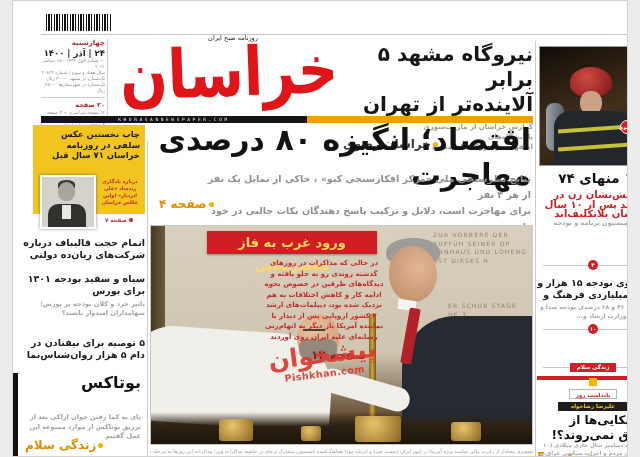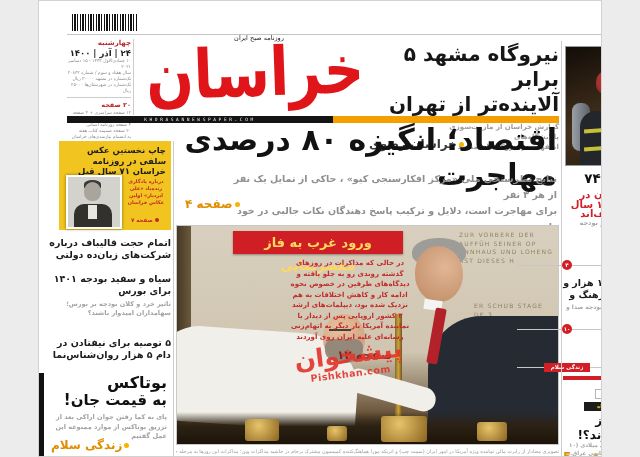--- a/index.html
+++ b/index.html
@@ -1,16 +1,16 @@
 <!DOCTYPE html>
 <html lang="fa"><head>
 <meta charset="utf-8">
 <style>
   html,body{margin:0;padding:0;background:#ececec;}
-  .page{position:relative;width:564px;height:457px;background:#fff;margin:0 auto;
+  .page{position:relative;width:616px;height:457px;background:#fff;margin:0 auto;
         font-family:"DejaVu Sans",sans-serif;direction:rtl;overflow:hidden;
         border:1px solid #d2d2d2;box-sizing:border-box;color:#1c1c1c;}
   .abs{position:absolute;}
   
   .hr-top{left:28px;top:33px;width:609px;height:1px;background:#c4c4c4;}
   .barcode{left:33px;top:13px;width:66px;height:17px;
     background:repeating-linear-gradient(90deg,#111 0 1px,#fff 1px 2px,#111 2px 4px,#fff 4px 5px,#111 5px 6px,#fff 6px 8px);}
   .dateblock{left:28px;top:38px;width:64px;}
   .weekday{color:#b5292c;font-size:7px;font-weight:bold;}
   .dateline{font-size:8.5px;font-weight:bold;color:#222;margin-top:1px;}
@@ -72,21 +72,21 @@
   .brass{left:0;bottom:0;width:100%;height:32px;background:linear-gradient(180deg,rgba(40,30,15,0),#2c2113 45%,#1c140a);}
   .gold{position:absolute;background:radial-gradient(circle at 40% 30%,#e8c46a,#8a6420);border-radius:3px;}
   .g1{left:68px;bottom:3px;width:34px;height:22px;}
   .g2{left:150px;bottom:3px;width:20px;height:15px;}
   .g3{left:204px;bottom:2px;width:46px;height:26px;}
   .g4{left:300px;bottom:3px;width:30px;height:19px;}
   .caption{left:137px;top:447px;width:383px;font-size:5px;color:#9a9a9a;text-align:right;
         white-space:nowrap;overflow:hidden;}
   
   .vline-left{left:134px;top:140px;width:1px;height:316px;background:#ccc;}
-  .ybox{left:20px;top:140px;width:112px;height:89px;background:#f2c41f;box-sizing:border-box;padding:4px 5px;}
+  .ybox{left:20px;top:124px;width:112px;height:89px;background:#f2c41f;box-sizing:border-box;padding:4px 5px;}
   .ybox-title{font-size:8.5px;font-weight:800;line-height:10.5px;text-align:right;color:#1c1c1c;}
   .ybox-photo{left:27px;top:174px;width:52px;height:50px;background:#d4d2cd;border:2px solid #fff;
         box-shadow:0 0 3px rgba(0,0,0,.45);overflow:hidden;}
   .op-head{position:absolute;left:16px;top:5px;width:17px;height:19px;background:#a9a49c;border-radius:50% 50% 45% 45%;}
   .op-hair{position:absolute;left:16px;top:3px;width:17px;height:8px;background:#3c3a36;border-radius:50% 50% 0 0;}
   .op-body{position:absolute;left:6px;bottom:0;width:38px;height:23px;background:#33312d;border-radius:10px 10px 0 0;}
   .op-shirt{position:absolute;left:20px;bottom:8px;width:9px;height:14px;background:#e8e6e0;}
   .ybox-side{left:88px;top:177px;width:38px;font-size:5px;color:#c2272b;font-weight:bold;line-height:7px;text-align:center;}
   .ybox-page{left:92px;top:216px;font-size:5.5px;color:#c2272b;font-weight:bold;}
   .ybox-page .rdot{display:inline-block;width:4px;height:4px;border-radius:50%;background:#c2272b;margin-left:2px;}
@@ -230,21 +230,20 @@
   <div class="abs lsub" style="left:8px;top:299px;width:124px;">تاثیر خرد و کلان بودجه بر بورس؛ سهامداران امیدوار باشند؟</div>
   <div class="abs divider" style="left:16px;top:327px;width:100px;">
     <div class="badge-num">۱۰</div>
   </div>
   <div class="abs litem" style="left:8px;top:336px;width:124px;">۵ توصیه برای نیفتادن در دام ۵ هزار روان‌شناس‌نما</div>
   <div class="abs labelrow" style="left:16px;top:360px;width:100px;">
     <div class="line"></div>
     <div class="redlabel">زندگی سلام</div>
   </div>
   <div class="abs botox1">بوتاکس</div>
-  <div class="abs botox2">به قیمت جان!</div>
   <div class="abs botox-sub">پای به کما رفتن جوان اراکی بعد از تزریق بوتاکس از موارد ممنوعه این عمل گفتیم</div>
   <div class="abs ytag orange botox-tag"><span class="dot"></span><span>زندگی سلام</span></div>
   <div class="abs scan-edge"></div>
 
   <div class="abs vline-right"></div>
   <div class="abs ff-photo">
     <div class="ff-tank"></div>
     <div class="ff-helmet"></div>
     <div class="ff-face"></div>
     <div class="ff-body"></div>

